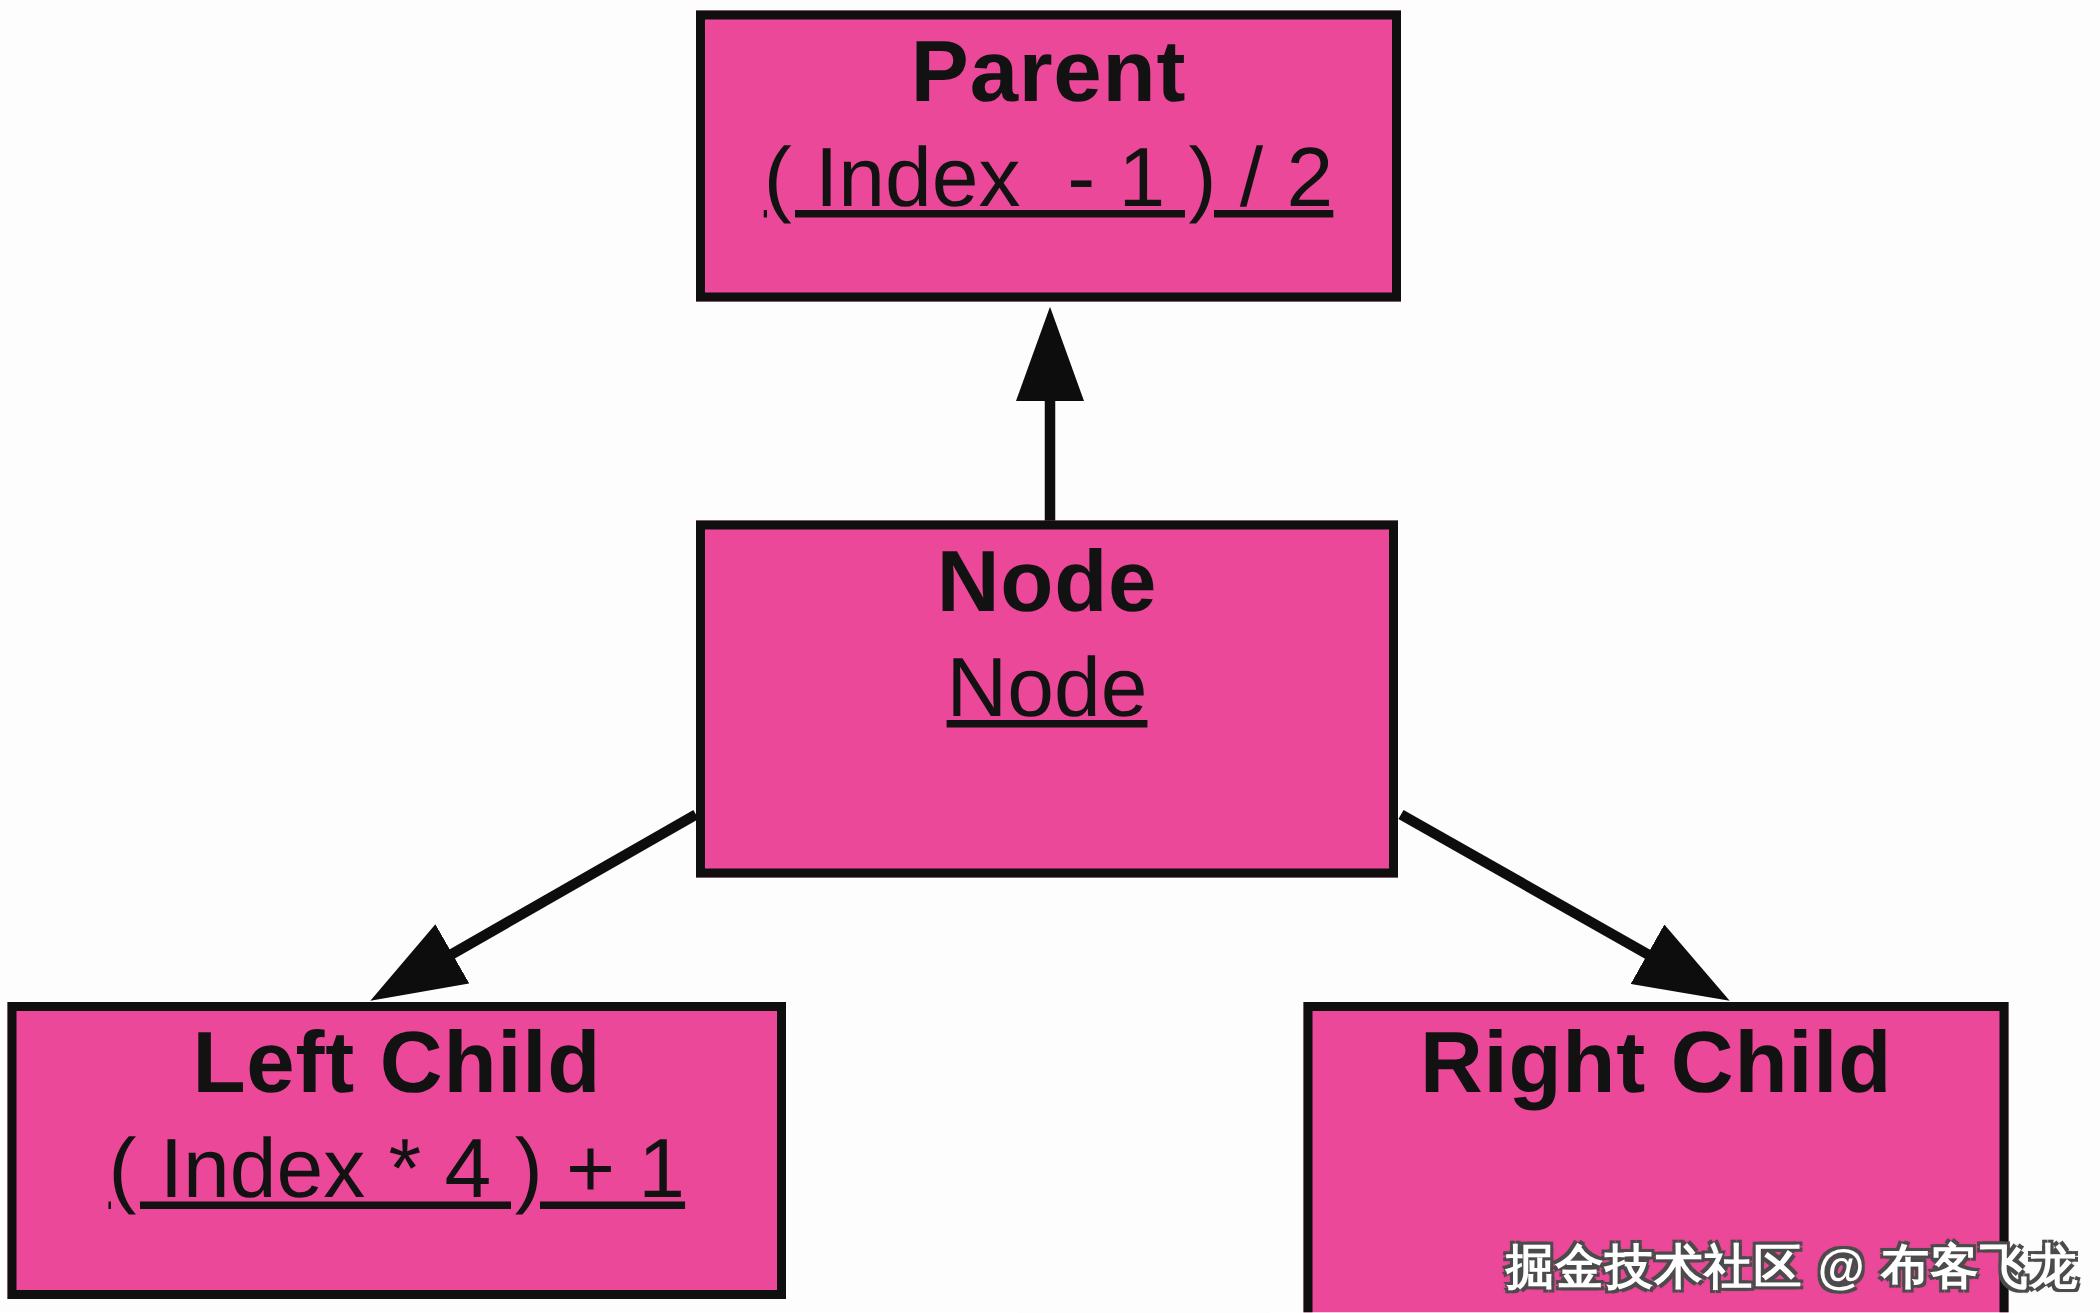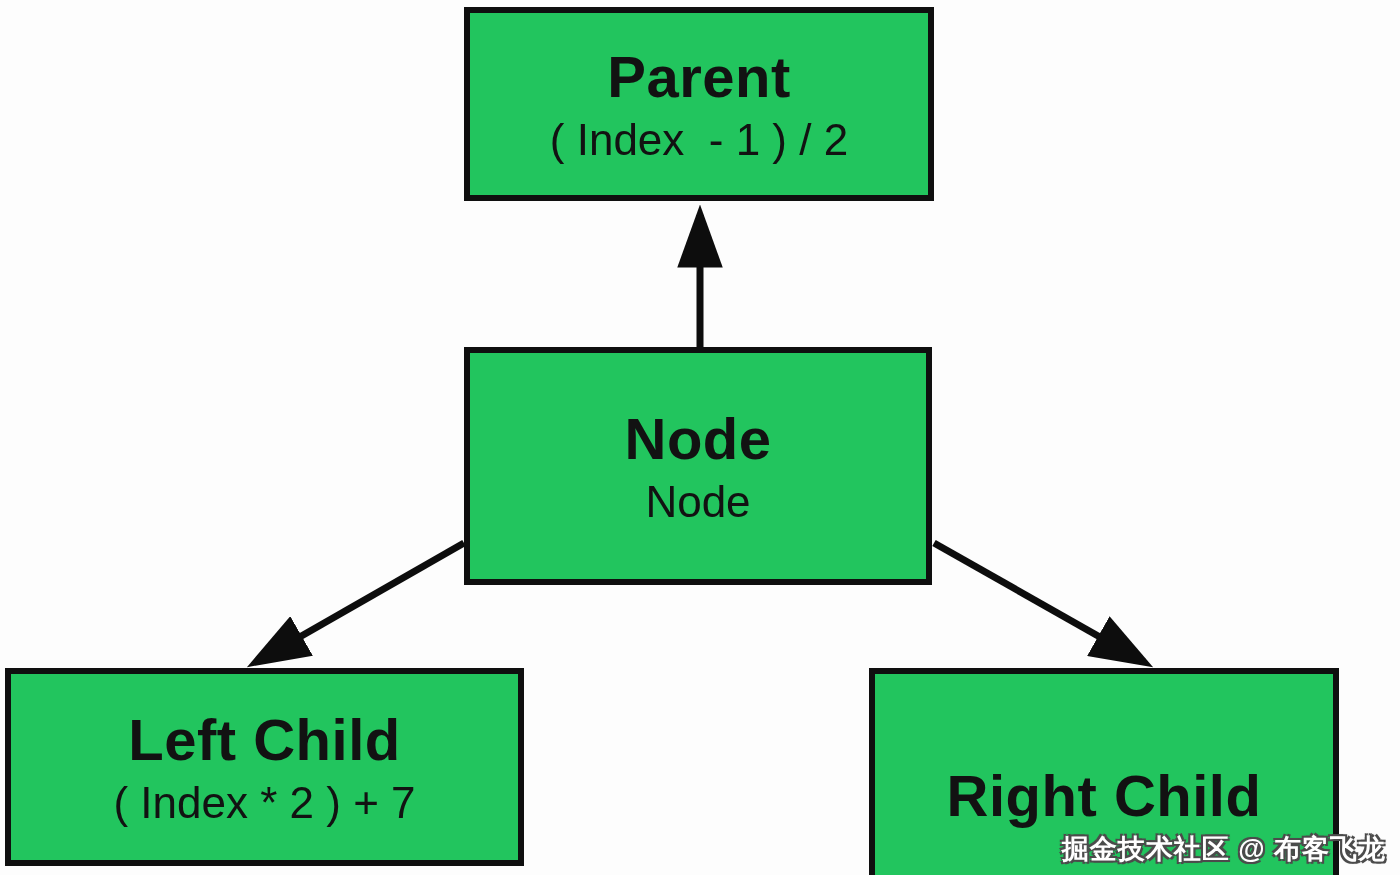--- a/index.html
+++ b/index.html
@@ -24,49 +24,50 @@
   .arrows line {
     stroke: #0d0d0d;
     stroke-width: 7;
   }
   .arrows marker path {
     fill: #0d0d0d;
   }
   .dbox {
     position: absolute;
     box-sizing: border-box;
-    background: #22c55e;
+    background: #ec4899;
     border: 6px solid #0f0f0f;
     display: flex;
     flex-direction: column;
     align-items: center;
-    justify-content: center;
+    justify-content: flex-start;
     text-align: center;
     color: #121212;
     line-height: 1.22;
     white-space: pre;
   }
   .dbox .title {
     font-size: 58px;
     font-weight: bold;
     letter-spacing: 0.5px;
   }
   .dbox .formula {
-    font-size: 44px;
+    font-size: 56px;
     font-weight: normal;
+    text-decoration: underline;
   }
   #box-parent { left: 464px; top: 7px;   width: 470px; height: 194px; }
   #box-node   { left: 464px; top: 347px; width: 468px; height: 238px; }
   #box-left   { left: 5px;   top: 668px; width: 519px; height: 198px; }
   #box-right  { left: 869px; top: 668px; width: 470px; height: 256px; }
   .watermark {
     position: absolute;
     right: 14px;
     bottom: 8px;
-    font-size: 27px;
+    font-size: 32px;
     font-weight: bold;
     letter-spacing: 1px;
     color: #ffffff;
     text-shadow:
       -2px -2px 0 #4b4b4b,
        2px -2px 0 #4b4b4b,
       -2px  2px 0 #4b4b4b,
        2px  2px 0 #4b4b4b,
        0 0 3px #3a3a3a;
     white-space: pre;
@@ -93,21 +94,21 @@
     <div class="formula">( Index  - 1 ) / 2</div>
   </div>
 
   <div id="box-node" class="dbox">
     <div class="title">Node</div>
     <div class="formula">Node</div>
   </div>
 
   <div id="box-left" class="dbox">
     <div class="title">Left Child</div>
-    <div class="formula">( Index * 2 ) + 7</div>
+    <div class="formula">( Index * 4 ) + 1</div>
   </div>
 
   <div id="box-right" class="dbox">
     <div class="title">Right Child</div>
   </div>
 
   <div class="watermark">掘金技术社区 @ 布客飞龙</div>
 
 </div>
 

